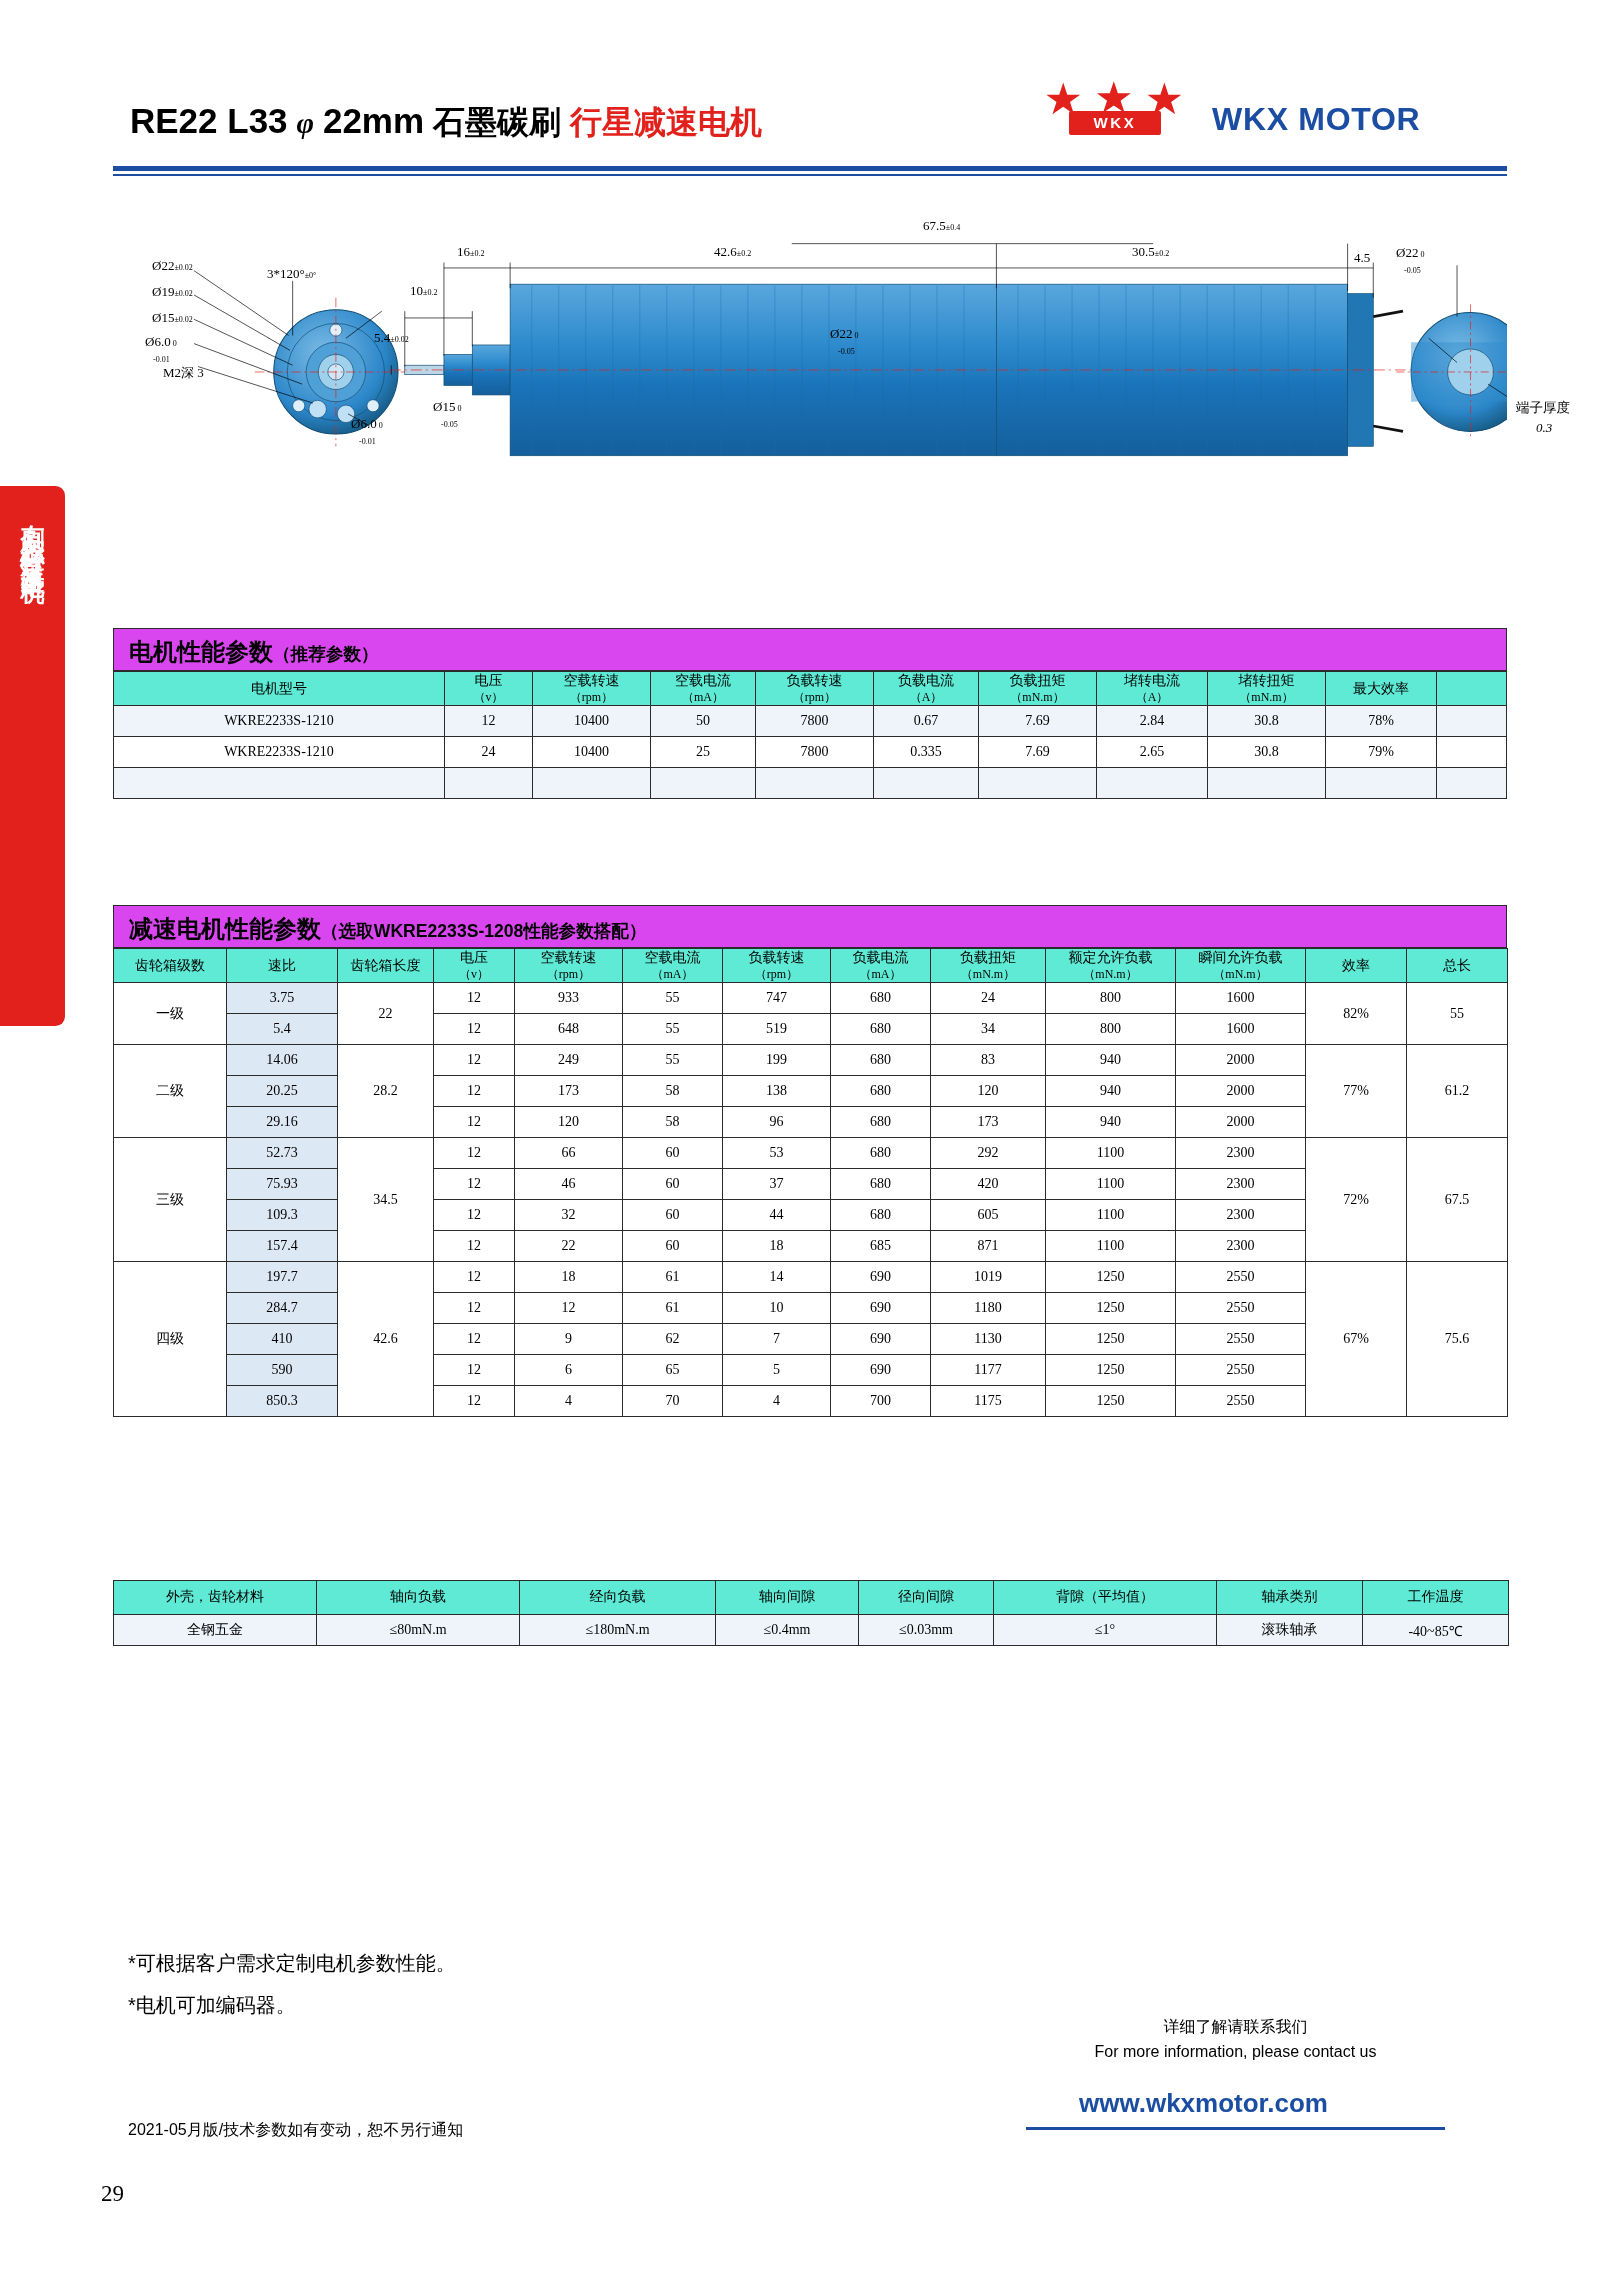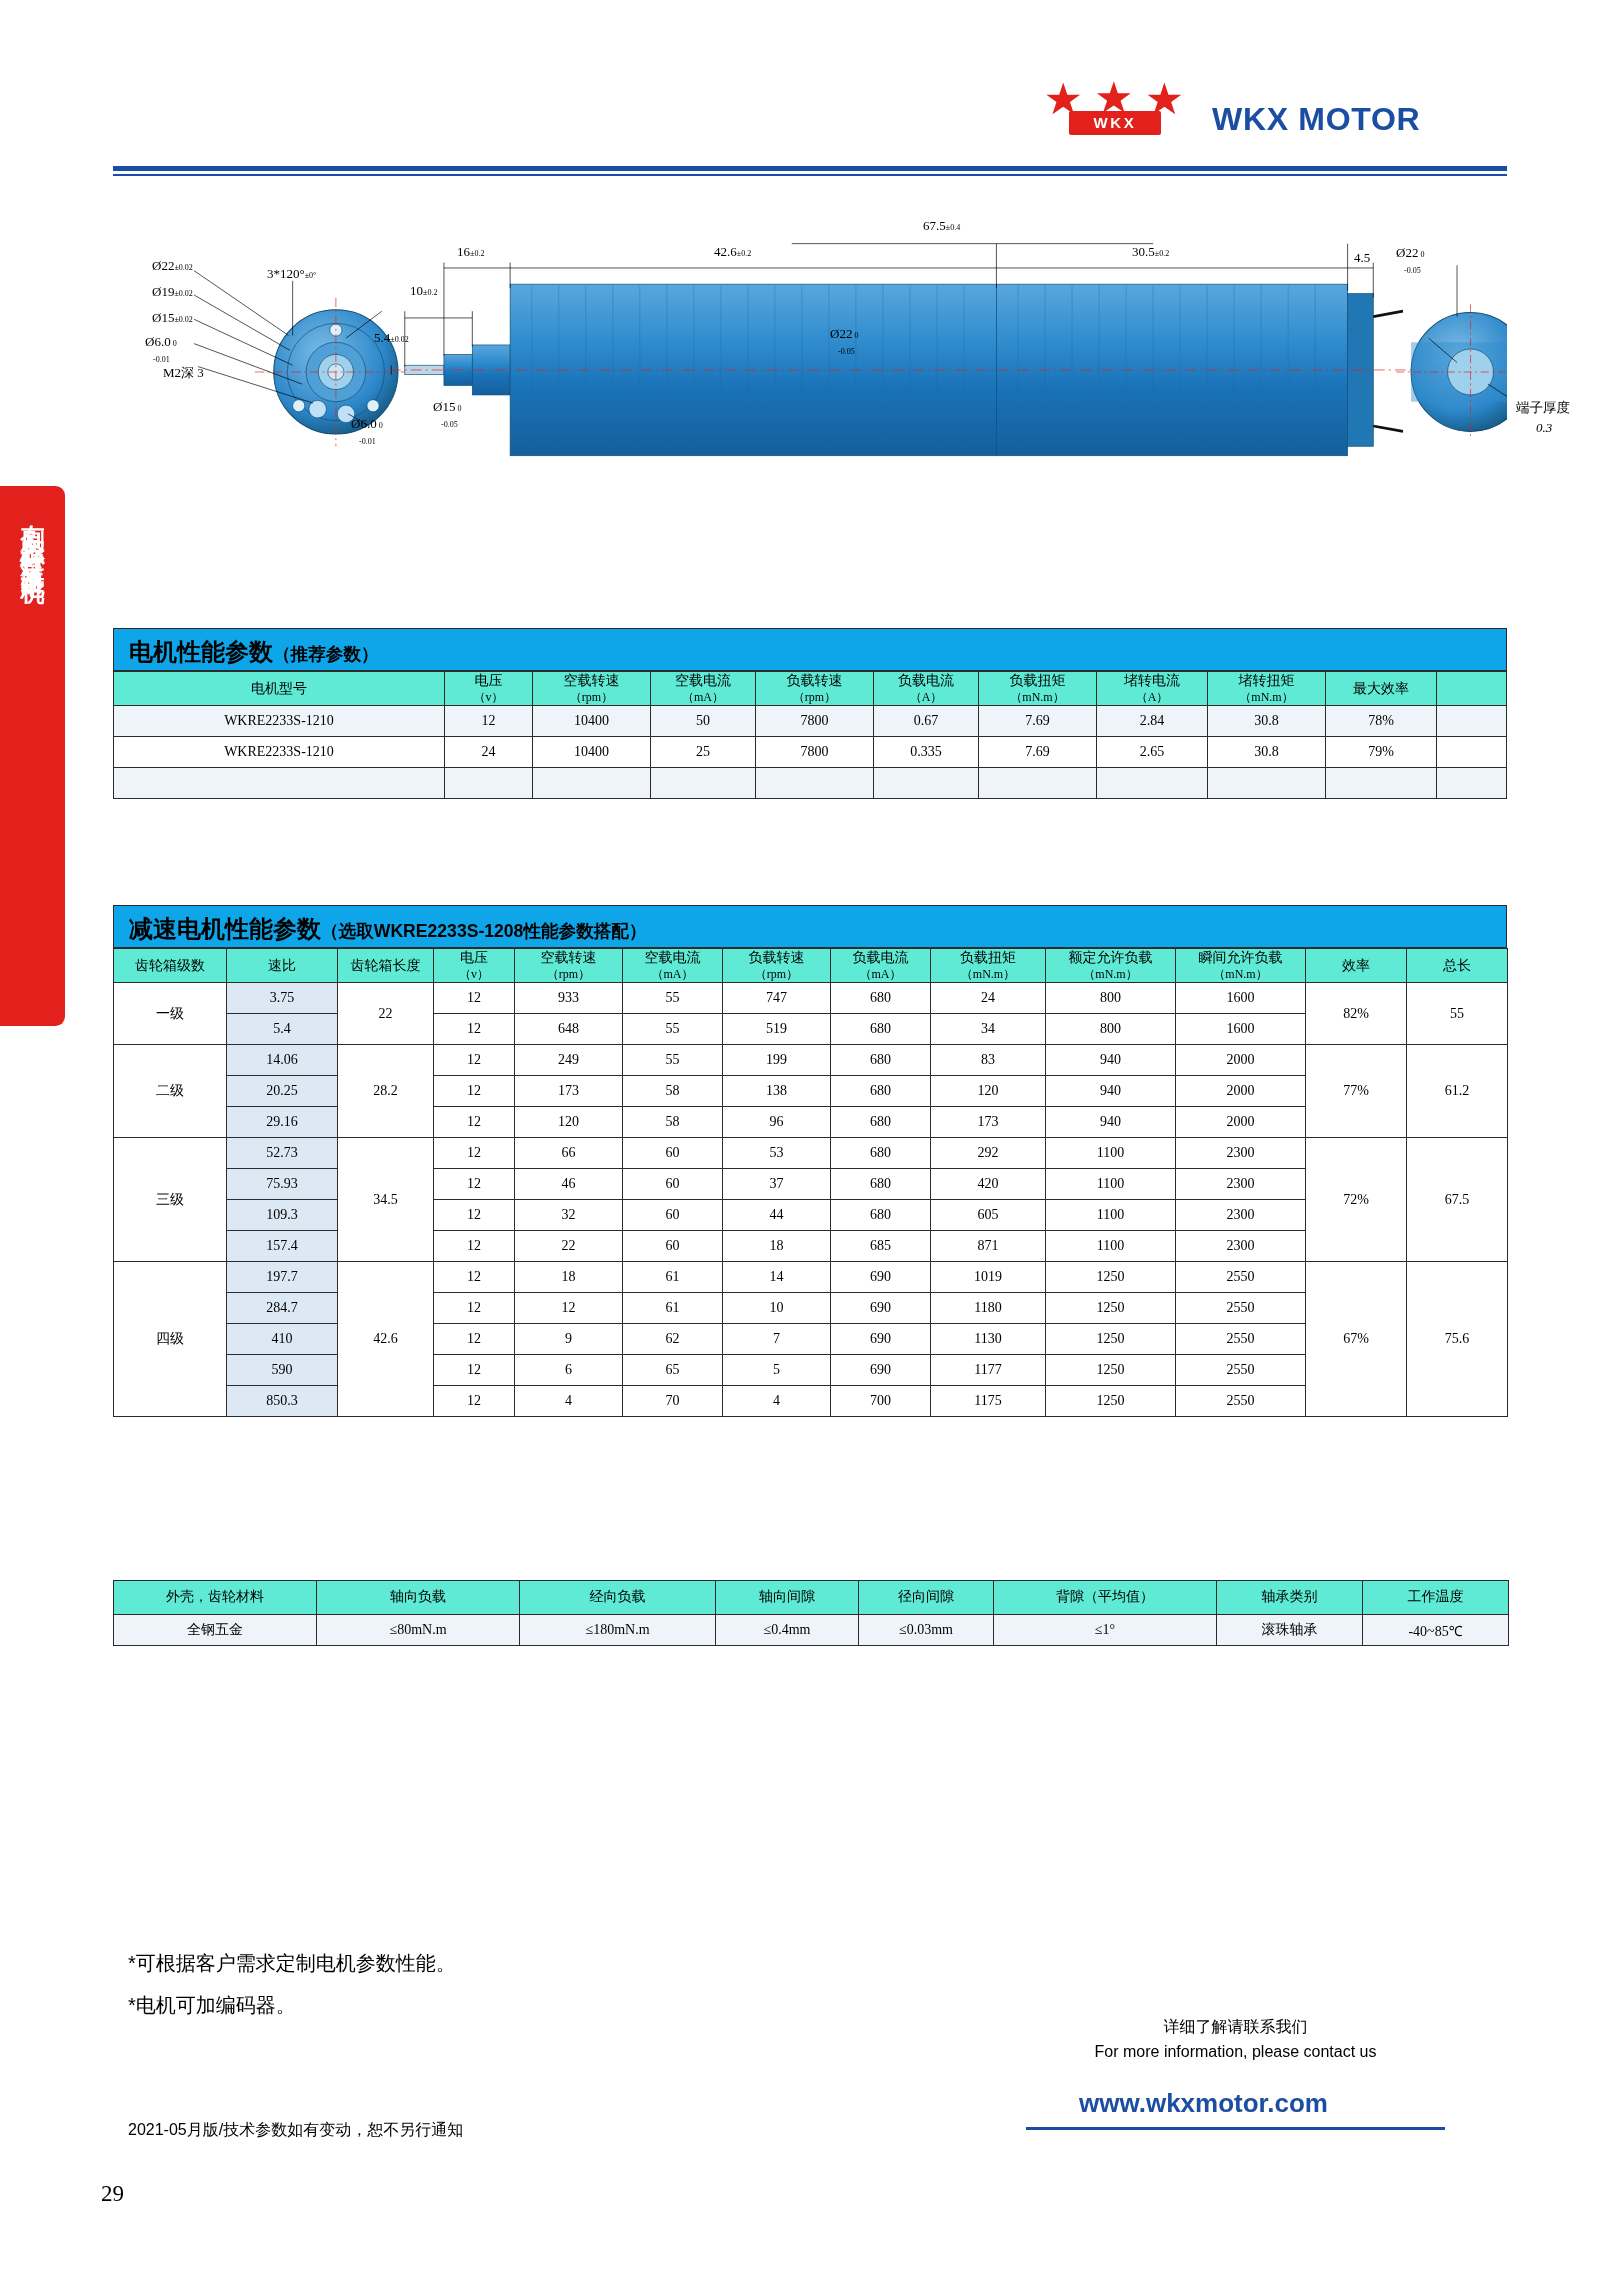--- a/index.html
+++ b/index.html
@@ -30,21 +30,21 @@
      text-align:center;padding-top:20px;box-sizing:border-box;line-height:34px;}
   .sidetab .vert{writing-mode:vertical-rl;text-orientation:upright;letter-spacing:5.4px;margin:0 auto;}
 
   
   .drawing{position:absolute;left:113px;top:203px;width:1394px;height:419px;}
   .dim{position:absolute;font-family:"Liberation Serif",serif;font-size:13px;color:#000;white-space:nowrap;}
   .dimsm{font-size:8px;}
 
   
   .sect{position:absolute;left:113px;width:1394px;box-sizing:border-box;}
-  .band{background:#0ea5e9;border:0.7px solid #2b2b2b;box-sizing:border-box;height:43px;position:relative;}
+  .band{background:#d946ef;border:0.7px solid #2b2b2b;box-sizing:border-box;height:43px;position:relative;}
   .band .bt{position:absolute;left:15px;top:6.8px;font-size:24px;font-weight:bold;color:#000;white-space:nowrap;}
   .band .bt .sub{font-size:17.6px;font-weight:bold;}
   table.t{border-collapse:collapse;width:1394px;table-layout:fixed;}
   table.t td,table.t th{border:0.7px solid #2b2b2b;text-align:center;vertical-align:middle;
      font-family:"Liberation Serif",serif;font-size:14px;color:#000;padding:0;}
   table.t th{background:#5eead4;font-weight:normal;line-height:1.15;font-size:14px;}
   .cellcn{font-family:"Liberation Sans","DejaVu Sans",sans-serif;}
   .unit{font-size:12px;}
   .rowh{height:34px;}
   .row{height:31px;}
@@ -58,20 +58,27 @@
   .webline{position:absolute;background:#1b4ea2;height:3.4px;}
   .pno{position:absolute;left:101px;top:2181px;font-size:23px;color:#000;font-family:"Liberation Serif",serif;}
   .datenote{position:absolute;left:128px;top:2120px;font-size:16px;color:#000;}
 </style>
 </head>
 <body>
 
 <div class="page">
 
   <div class="header">
+    <div class="hdr-title">
+      <span class="mdl">RE22 L33</span>
+      <span class="phi">φ</span>
+      <span class="mdl">22mm</span>
+      <span class="cn">石墨碳刷</span>
+      <span class="cn red">行星减速电机</span>
+    </div>
 
     <div class="hdr-logo">
       <svg width="145" height="61" viewBox="0 0 215 90">
         <g fill="#e2211c">
           <polygon points="30,2 36,20 55,20 40,31 46,49 30,38 14,49 20,31 5,20 24,20"></polygon>
           <polygon points="105,0 111,18 130,18 115,29 121,47 105,36 89,47 95,29 80,18 99,18"></polygon>
           <polygon points="180,2 186,20 205,20 190,31 196,49 180,38 164,49 170,31 155,20 174,20"></polygon>
         </g>
       </svg>
       <div class="wkxbox">WKX</div>

